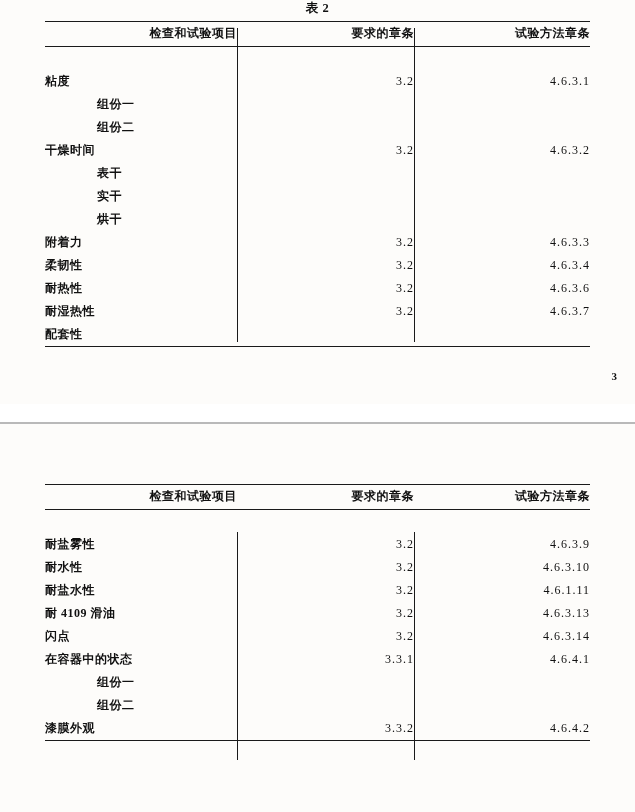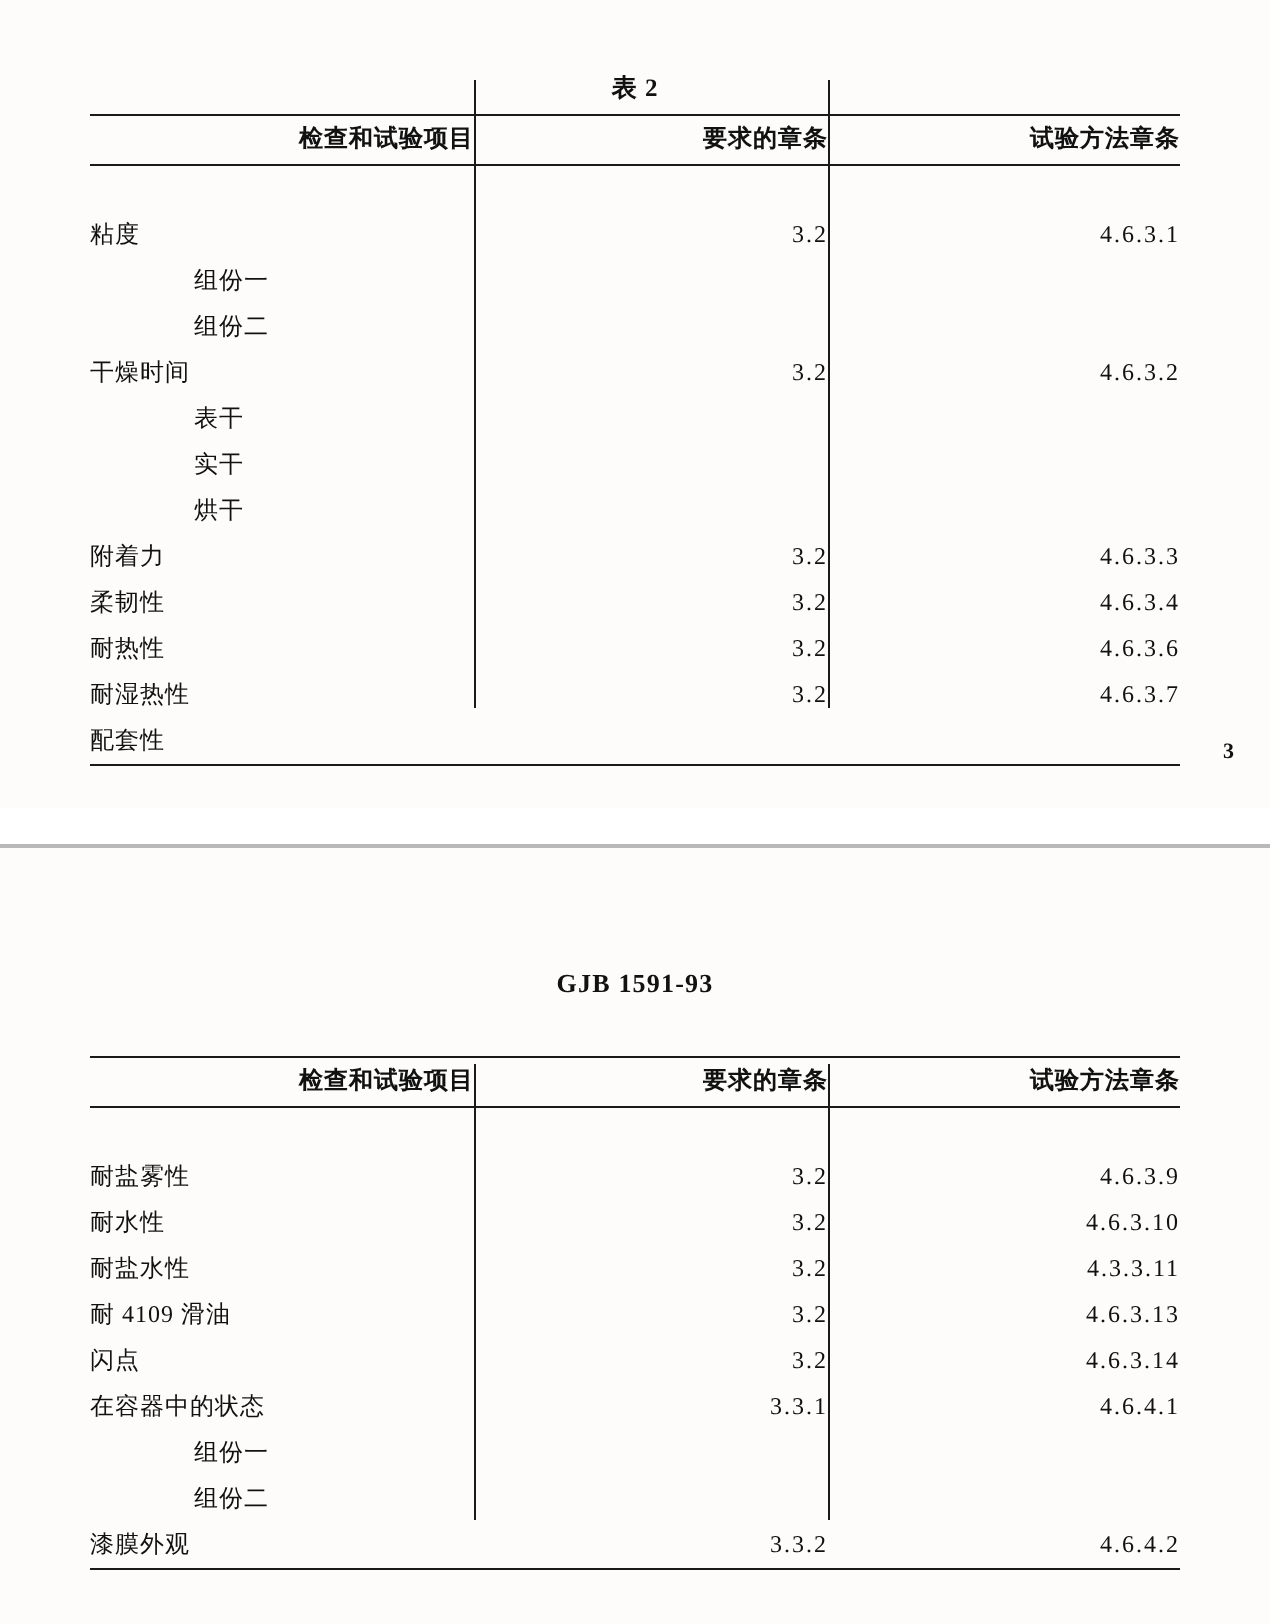--- a/index.html
+++ b/index.html
@@ -82,21 +82,21 @@
   }
   table.spec td {
     font-size: 12px;
     padding: 2px 0 3px 0;
     height: 18px;
     vertical-align: middle;
   }
   td.item {
     padding-left: 28px;
     letter-spacing: 0.5px;
-    font-weight: normal;
+    font-weight: bold;
   }
   td.item.sub {
     padding-left: 52px;
   }
   td.num {
     text-align: right;
     letter-spacing: 1px;
   }
   .vline-l, .vline-r {
     position: absolute;
@@ -111,21 +111,21 @@
     right: 18px;
     font-size: 11px;
     font-weight: bold;
   }
   .spacer-row td { height: 6px; padding: 0; }
 </style>
 </head>
 <body>
 
 <div class="page page-top">
-  <div class="content" style="padding-top:24px;margin-top:12px;">
+  <div class="content" style="padding-top:0;">
 
     <div class="table-caption">表 2</div>
 
     <table class="spec">
       <colgroup>
           <col class="c1">
           <col class="c2">
           <col class="c3">
         </colgroup>
       <thead>
@@ -209,21 +209,20 @@
   </div>
 
   <div class="page-number" style="top:370px;">3</div>
 </div>
 
 <div class="gap"></div>
 
 <div class="page page-bottom">
   <div class="content" style="padding-top:60px;">
 
-    <div class="doc-header">GJB 1591-93</div>
 
 
     <table class="spec">
       <colgroup>
           <col class="c1">
           <col class="c2">
           <col class="c3">
         </colgroup>
       <thead>
         <tr>
@@ -244,21 +243,21 @@
           <td class="num">4.6.3.9</td>
         </tr>
         <tr>
           <td class="item">耐水性</td>
           <td class="num">3.2</td>
           <td class="num">4.6.3.10</td>
         </tr>
         <tr>
           <td class="item">耐盐水性</td>
           <td class="num">3.2</td>
-          <td class="num">4.3.3.11</td>
+          <td class="num">4.6.1.11</td>
         </tr>
         <tr>
           <td class="item">耐 4109 滑油</td>
           <td class="num">3.2</td>
           <td class="num">4.6.3.13</td>
         </tr>
         <tr>
           <td class="item">闪点</td>
           <td class="num">3.2</td>
           <td class="num">4.6.3.14</td>

